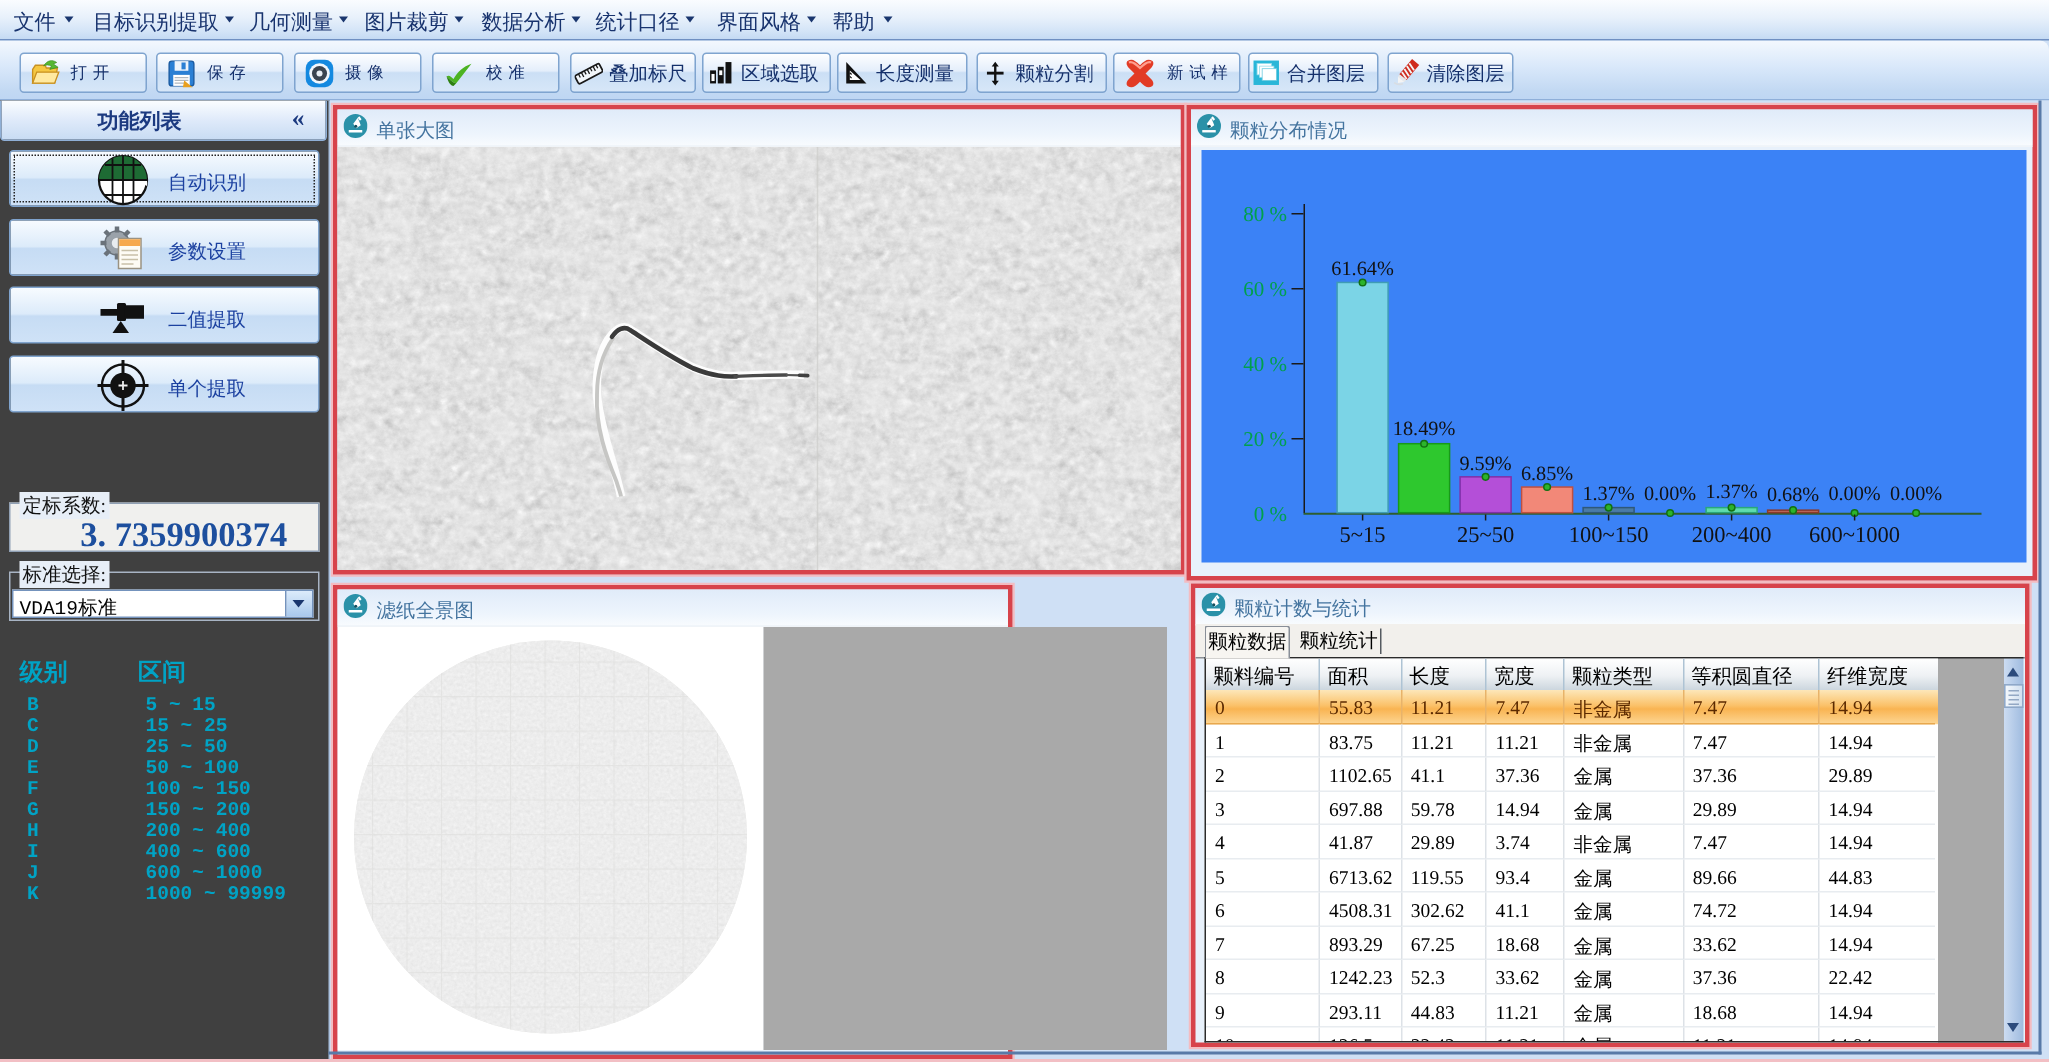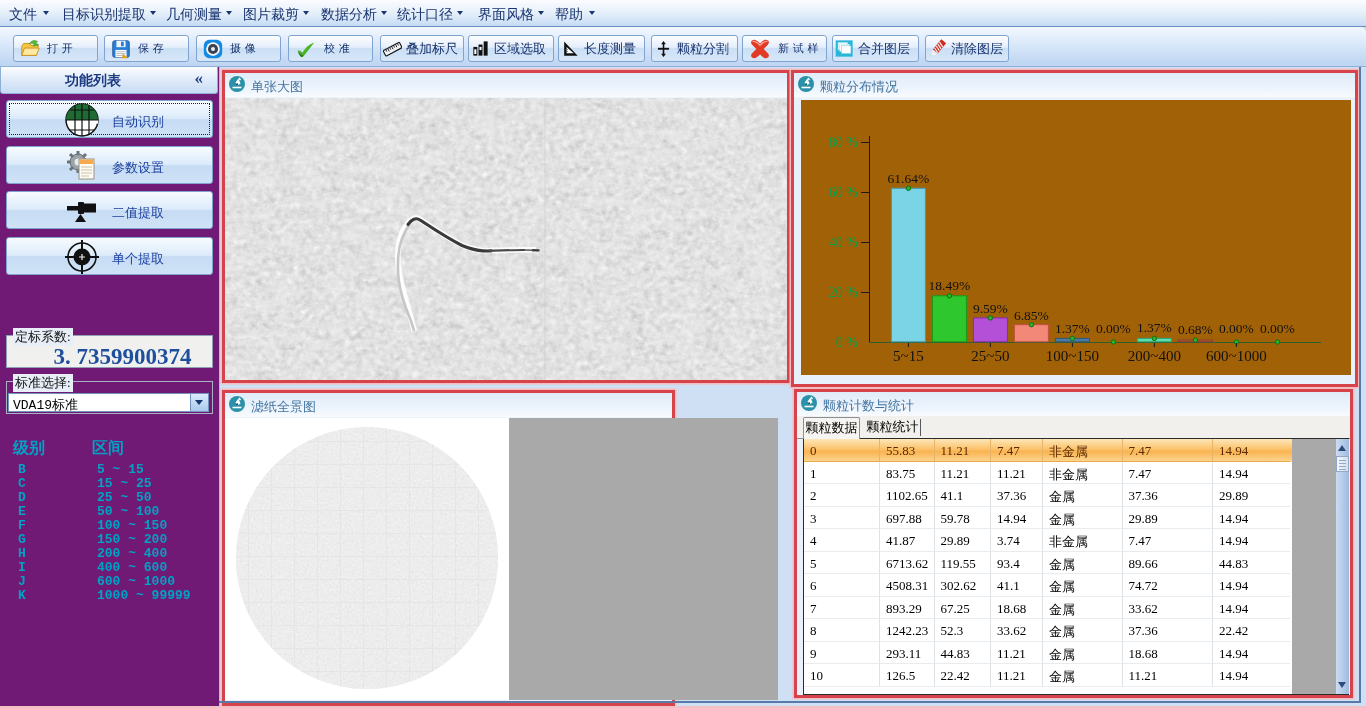--- a/index.html
+++ b/index.html
@@ -13,21 +13,21 @@
 #toolbar{position:absolute;left:0;top:27px;width:1366px;height:39px;
  background:linear-gradient(#f3f8fe,#d9e8fa 45%,#c3d9f3 85%,#bed6f3);border-bottom:1px solid #8fafd9;border-radius:0 6px 0 0}
 .tb{position:absolute;top:8px;height:27px;border:1px solid #7fa4cf;border-radius:3px;
  background:linear-gradient(#fdfeff,#e4eefb 45%,#cbdff5 50%,#d7e7f8);
  display:flex;align-items:center;box-sizing:border-box}
 .tb svg{margin-left:5px;flex:0 0 auto}
 .tb span{font-size:11px;color:#15306b;margin-left:6px;white-space:nowrap;letter-spacing:0.5px}
 .tb4 svg{margin-left:2px;width:19px}
 .tb4 span{margin-left:4px;letter-spacing:0;font-size:13px}
 
-#side{position:absolute;left:0;top:67px;width:219px;height:639px;background:#701a75;
+#side{position:absolute;left:0;top:67px;width:219px;height:639px;background:#404040;
  border-right:1px solid #a9c0de}
 #sidehead{position:absolute;left:0;top:0;width:218px;height:27px;
  background:linear-gradient(#fbfdff,#dfeafa 50%,#c8dcf3);border:1px solid #8fafd6;border-top:none;
  box-sizing:border-box;border-radius:0 0 3px 3px}
 #sidehead b{position:absolute;left:64px;top:5px;font-size:14px;color:#1c3a80;font-weight:bold}
 #sidehead i{position:absolute;right:14px;top:2px;font-size:17px;color:#1c3a80;font-style:normal;font-weight:bold}
 .fbtn{position:absolute;left:6px;width:207px;height:38px;border:1px solid #7fa3cd;border-radius:3px;
  background:linear-gradient(#f7fbff,#dcebfa 48%,#c6dcf4 52%,#cfe2f7);box-sizing:border-box}
 .fbtn svg{position:absolute;left:56px;top:1px}
 .fbtn span{position:absolute;left:105px;top:12px;font-size:13px;color:#1c41a0}
@@ -320,21 +320,21 @@
  <div class="ptitle">
       <svg width="16" height="16" viewBox="0 0 16 16">
         <circle cx="8" cy="8" r="8" fill="#2a91a8"></circle>
         <path d="M3.5 11.5h9" stroke="#fff" stroke-width="1.6"></path>
         <path d="M9.5 2.5l-3 4 2 3 3-2z" fill="#fff"></path>
         <circle cx="8.2" cy="8.2" r="1" fill="#16505e"></circle>
         <path d="M10 2l1.5 2" stroke="#fff" stroke-width="1.4"></path>
       </svg>
       <span>颗粒分布情况</span>
     </div>
- <div class="pcontent" style="left:7px;top:27px;width:550px;height:275px;background:#a16207">
+ <div class="pcontent" style="left:7px;top:27px;width:550px;height:275px;background:#3b82f6">
  <svg width="550" height="275" font-family="Liberation Serif,serif">
   <g stroke="#1a1a1a" stroke-width="1">
    <line x1="68.5" y1="36" x2="68.5" y2="242"></line>
    <line x1="60" y1="42.5" x2="68" y2="42.5"></line>
           <line x1="60" y1="92.5" x2="68" y2="92.5"></line>
    <line x1="60" y1="142.5" x2="68" y2="142.5"></line>
           <line x1="60" y1="192.5" x2="68" y2="192.5"></line>
   </g>
   <line x1="68" y1="242.5" x2="520" y2="242.5" stroke="#2e5e2e" stroke-width="1.2"></line>
   <g fill="#00a04c" font-size="14" text-anchor="end">
@@ -444,20 +444,29 @@
         <circle cx="8.2" cy="8.2" r="1" fill="#16505e"></circle>
         <path d="M10 2l1.5 2" stroke="#fff" stroke-width="1.4"></path>
       </svg>
       <span>颗粒计数与统计</span>
     </div>
  <div id="tabstrip">
       <div class="tab" id="tab1">颗粒数据</div>
       <div class="tab" id="tab2">颗粒统计</div>
     </div>
  <div id="tbl">
+  <div class="hrow">
+        <div class="c1">颗料编号</div>
+        <div class="c2">面积</div>
+        <div class="c3">长度</div>
+        <div class="c4">宽度</div>
+        <div class="c5">颗粒类型</div>
+        <div class="c6">等积圆直径</div>
+        <div class="c7">纤维宽度</div>
+      </div>
   <div class="trow sel">
         <div class="c1">0</div>
         <div class="c2">55.83</div>
         <div class="c3">11.21</div>
         <div class="c4">7.47</div>
         <div class="c5">非金属</div>
         <div class="c6">7.47</div>
         <div class="c7">14.94</div>
       </div>
   <div class="trow">

